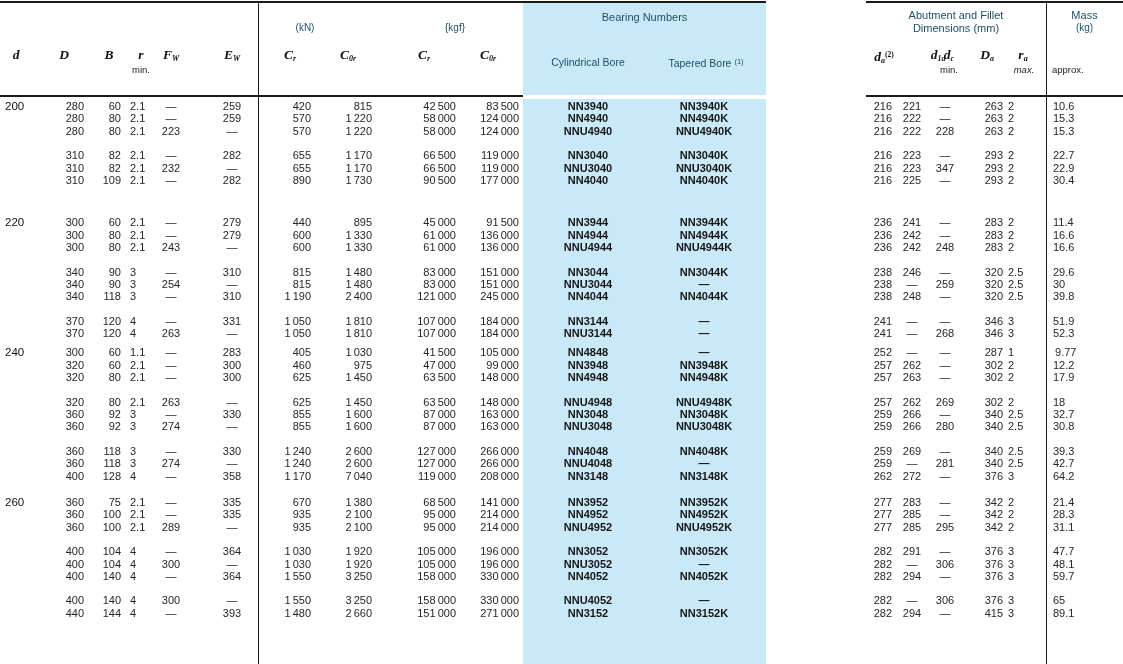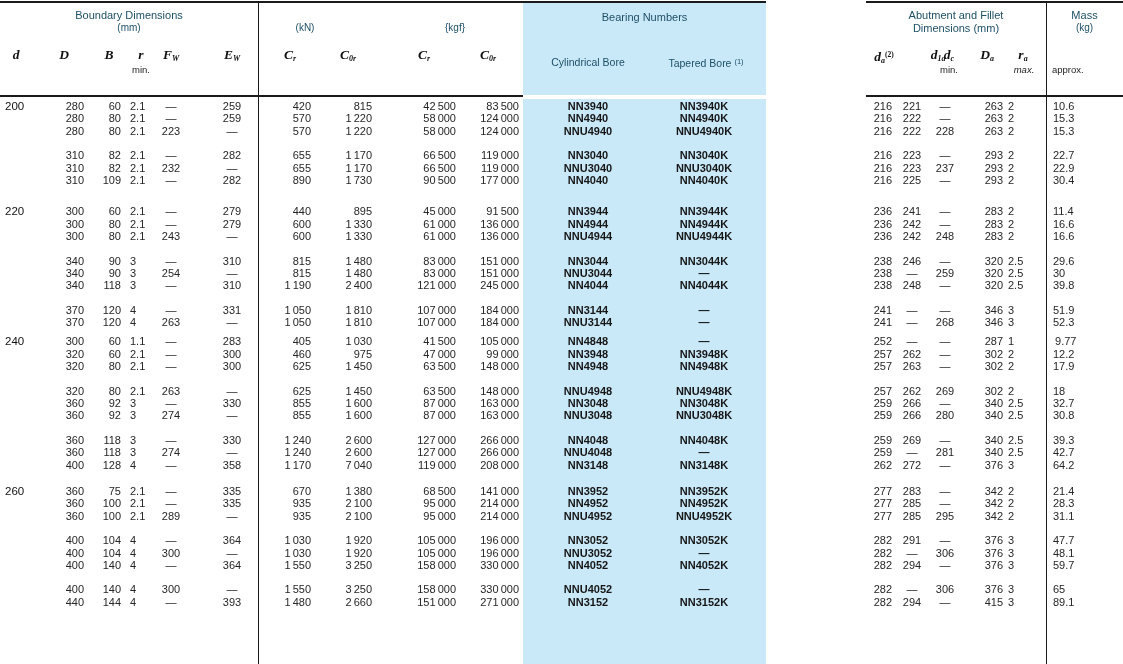--- a/index.html
+++ b/index.html
@@ -35,40 +35,38 @@
   .cD, .cB, .cCr, .cC0r, .cCrk, .cC0rk { text-align:right; }
   .cr   { text-align:left; padding-left:9px; }
   .cFw, .cEw { text-align:center; }
   .ccyl, .ctap { text-align:center; font-weight:bold; color:#161616; }
   .cda  { text-align:right; }
   .cd1a, .cdc { text-align:center; }
   .cDa  { text-align:right; }
   .cra  { text-align:left; padding-left:5px; }
   .cmass{ text-align:left; padding-left:7px; }
   .gap-block { margin-top:12px; }
-  .gap-g1 { margin-top:19px; }
+  .gap-g1 { margin-top:30px; }
   .gap-g2 { margin-top:7px; }
   .gap-g3 { margin-top:14px; }
 </style>
 </head>
 <body>
 
 <div id="page">
 
   <div class="blue-block"></div>
   <div class="hline" style="left:0; top:1px; width:766px;"></div>
   <div class="hline" style="left:866px; top:1px; width:257px;"></div>
   <div class="hline" style="left:0; top:95px; width:523px;"></div>
   <div class="white-band"></div>
   <div class="hline" style="left:866px; top:95px; width:257px;"></div>
   <div class="vline" style="left:258px; top:3px; height:661px;"></div>
   <div class="vline" style="left:1046px; top:3px; height:661px;"></div>
 
-  <div class="ht" style="left:0; top:9px; width:258px;">Boundary Dimensions</div>
-  <div class="ht small" style="left:0; top:22px; width:258px;">(mm)</div>
   <div class="ht small" style="left:275px; top:22px; width:60px;">(kN)</div>
   <div class="ht small" style="left:425px; top:22px; width:60px;">{kgf}</div>
   <div class="ht" style="left:523px; top:11px; width:243px;">Bearing Numbers</div>
   <div class="ht subhead" style="left:528px; top:56px; width:120px;">Cylindrical Bore</div>
   <div class="ht subhead" style="left:646px; top:56px; width:120px;"><span>Tapered Bore </span><sup class="tapsup">(1)</sup></div>
 
   <div class="sym" style="left:6px; top:48px; width:20px;">d</div>
   <div class="sym" style="left:54px; top:48px; width:20px;"><span>D</span></div>
   <div class="sym" style="left:99px; top:48px; width:20px;"><span>B</span></div>
   <div class="sym" style="left:131px; top:48px; width:20px;"><span>r</span></div>
@@ -559,21 +557,21 @@
         <div class="cell cda">216</div>
         <div class="cell cd1a">223</div>
         <div class="cell cdc">—</div>
         <div class="cell cDa">293</div>
         <div class="cell cra">2</div>
         <div class="cell cmass">22.7</div>
       </div>
       <div class="trow right-row">
         <div class="cell cda">216</div>
         <div class="cell cd1a">223</div>
-        <div class="cell cdc">237</div>
+        <div class="cell cdc">347</div>
         <div class="cell cDa">293</div>
         <div class="cell cra">2</div>
         <div class="cell cmass">22.9</div>
       </div>
       <div class="trow right-row">
         <div class="cell cda">216</div>
         <div class="cell cd1a">225</div>
         <div class="cell cdc">—</div>
         <div class="cell cDa">293</div>
         <div class="cell cra">2</div>

